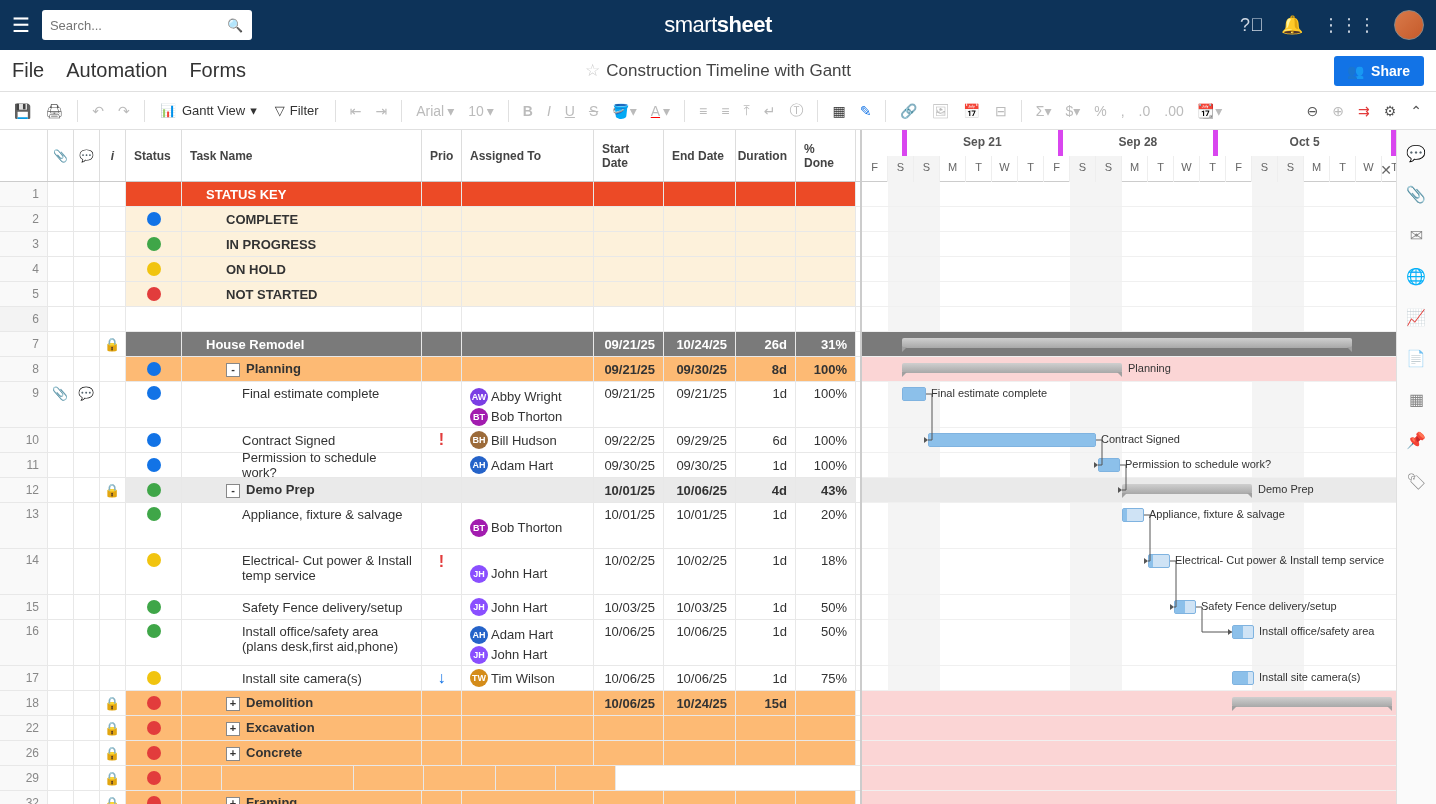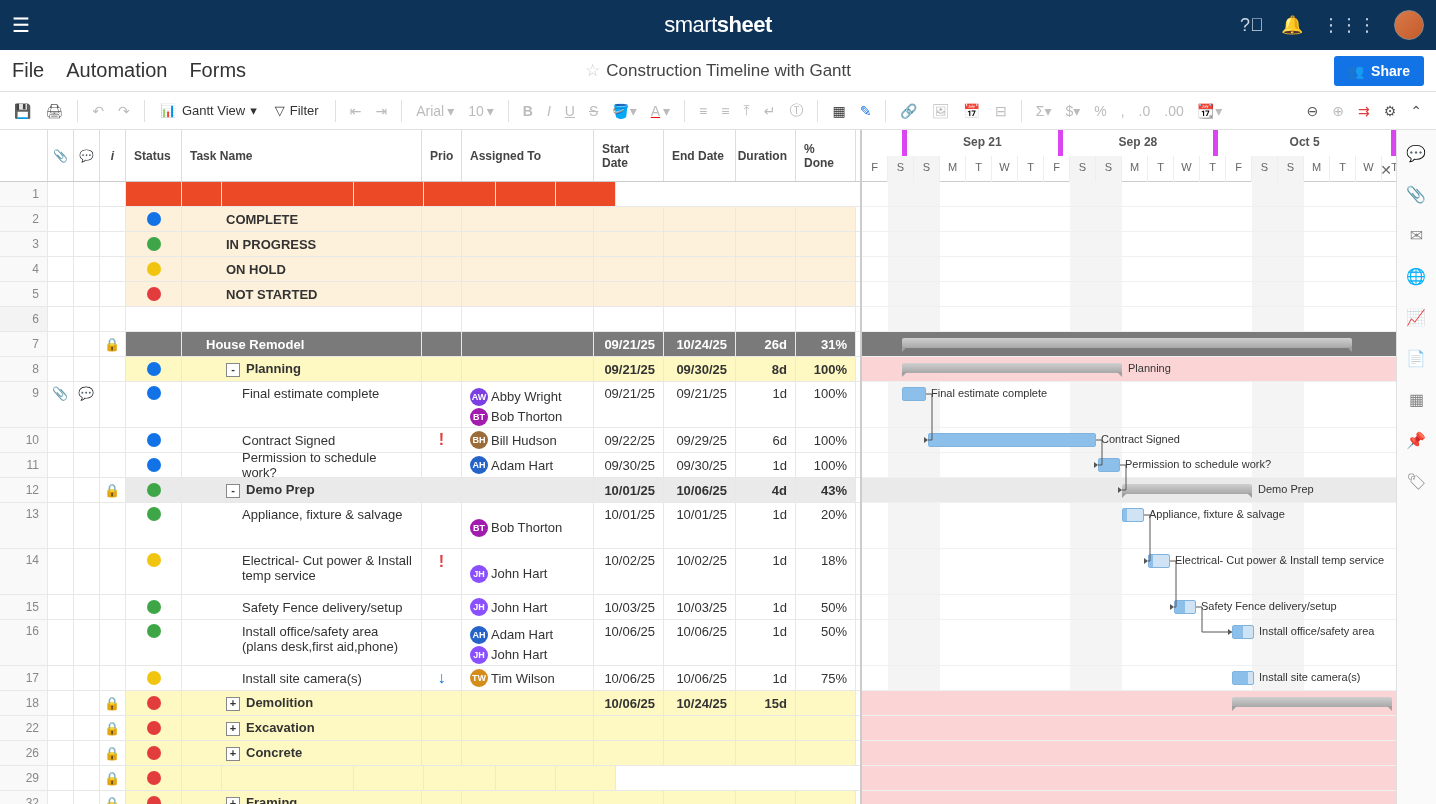--- a/index.html
+++ b/index.html
@@ -84,21 +84,21 @@
 .gc.done { width: 60px; justify-content: flex-end; }
 
 .expander { display: inline-flex; width: 14px; height: 14px; border: 1px solid #888; align-items: center; justify-content: center; font-size: 11px; line-height: 1; margin-right: 6px; cursor: pointer; background: #fff; color: #333; }
 .indent-1 { padding-left: 16px; }
 .indent-2 { padding-left: 36px; }
 .indent-3 { padding-left: 52px; }
 
 .row-keyhdr { background: #ec4a26; color: #fff; font-weight: 700; }
 .row-key { background: #fdf1db; font-weight: 700; }
 .row-project { background: #7a7a7a; color: #fff; font-weight: 700; }
-.row-pink { background: #fef9c3; font-weight: 700; }
+.row-pink { background: #fdba74; font-weight: 700; }
 .row-gray { background: #eaeaea; font-weight: 700; }
 
 .avatar-badge { width: 18px; height: 18px; border-radius: 50%; color: #fff; font-size: 9px; font-weight: 700; display: inline-flex; align-items: center; justify-content: center; margin-right: 3px; }
 .ab-purple { background: #7b3fe4; }
 .ab-brown { background: #9c6b3a; }
 .ab-teal { background: #a21caf; }
 .ab-blue { background: #2563c9; }
 .ab-violet { background: #8a4fff; }
 .ab-gold { background: #d48c1a; }
 .assignee-line { display:flex; align-items:center; white-space:nowrap; }
@@ -130,20 +130,24 @@
 .gbar-label { position: absolute; left: 100%; margin-left: 6px; white-space: nowrap; font-size: 11px; color: #333; top: -1px; }
 .weekend-stripe { position: absolute; top:0; bottom:0; background: #f4f4f4; width:26px; z-index:0; }
 .close-x { position: absolute; right: 4px; top: 32px; font-size: 14px; color: #666; cursor: pointer; z-index:5; }
 .links-svg { position:absolute; top:0; left:0; pointer-events:none; z-index:3; }
 </style>
 </head>
 <body>
 
 <div class="topbar">
   <span class="hamburger">☰</span>
+  <div class="searchbox">
+    <input placeholder="Search..." style="">
+    <span class="sicon">🔍</span>
+  </div>
   <div class="logo">
     <span>smart</span><b>sheet</b>
   </div>
   <div class="top-icons">
     <span>?⃝</span>
     <span>🔔</span>
     <span>⋮⋮⋮</span>
     <div class="avatar"></div>
   </div>
 </div>
@@ -249,20 +253,23 @@
       <div class="gh col-dur">Duration</div>
       <div class="gh col-done">% Done</div>
     </div>
     <div class="grid-body" id="grid-body">
         <div class="grow">
           <div class="gc num">1</div>
           <div class="gc att"></div>
           <div class="gc cmt"></div>
           <div class="gc i"></div>
           <div class="gc statuscell row-keyhdr"></div>
+          <div class="gc taskcell row-keyhdr">
+            <span class="indent-1">STATUS KEY</span>
+          </div>
           <div class="gc prio row-keyhdr"></div>
           <div class="gc assigned row-keyhdr"></div>
           <div class="gc start row-keyhdr"></div>
           <div class="gc end row-keyhdr"></div>
           <div class="gc dur row-keyhdr"></div>
           <div class="gc done row-keyhdr"></div>
         </div>
         <div class="grow">
           <div class="gc num">2</div>
           <div class="gc att"></div>

